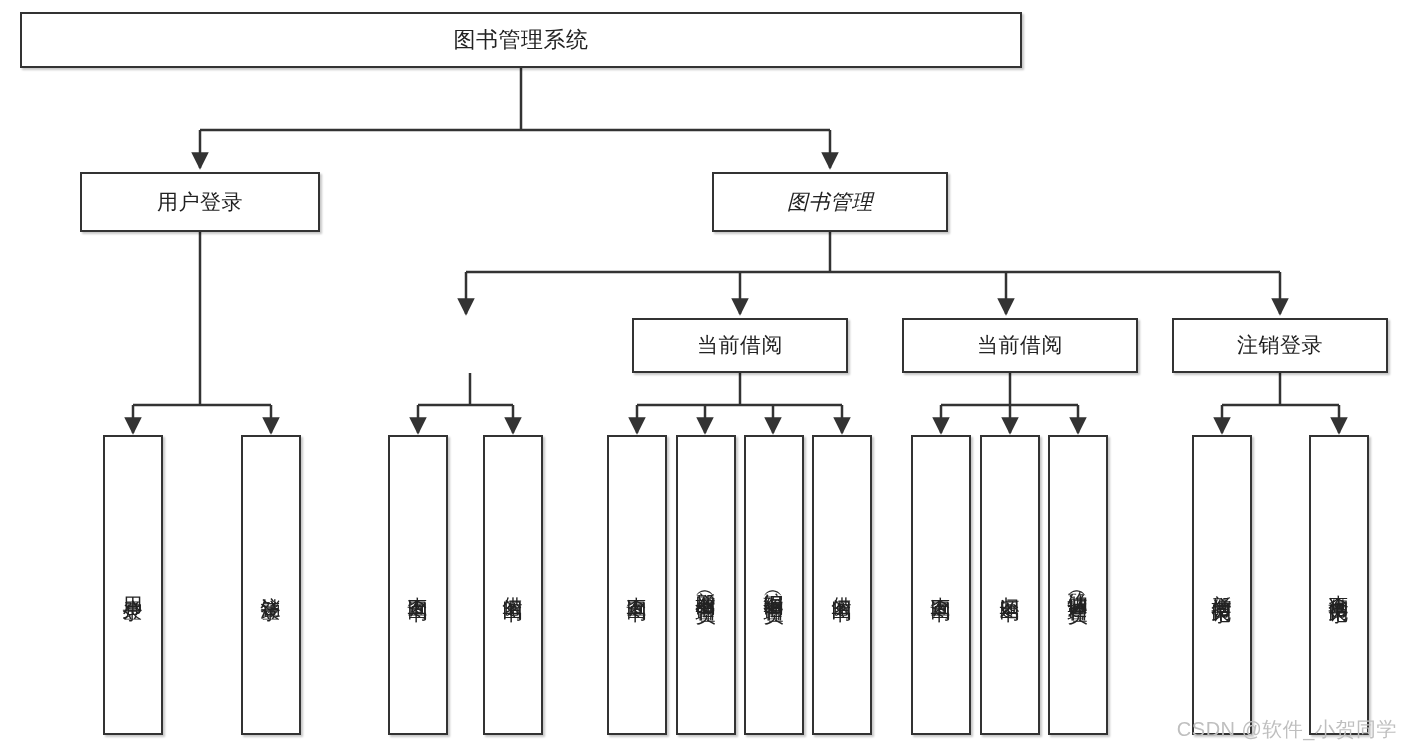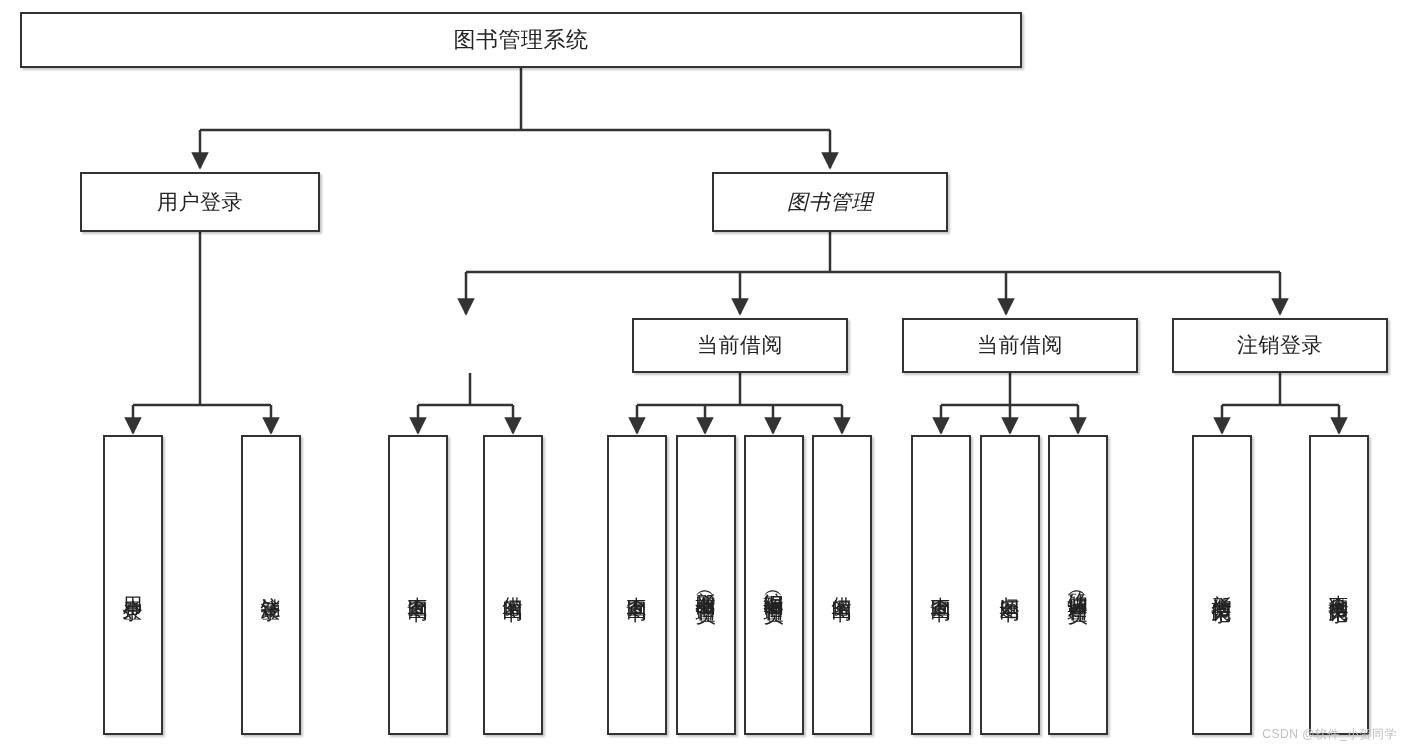--- a/index.html
+++ b/index.html
@@ -64,21 +64,21 @@
     font-size: 20px;
     line-height: 1.0;
     letter-spacing: 2px;
     white-space: nowrap;
     max-height: 100%;
   }
   #watermark {
     position: absolute;
     right: 8px;
     bottom: 4px;
-    font-size: 12px;
+    font-size: 20px;
     color: #bfbfbf;
     letter-spacing: 0.5px;
     z-index: 5;
     white-space: nowrap;
   }
 </style>
 </head>
 <body>
 
 <div id="diagram-canvas">

